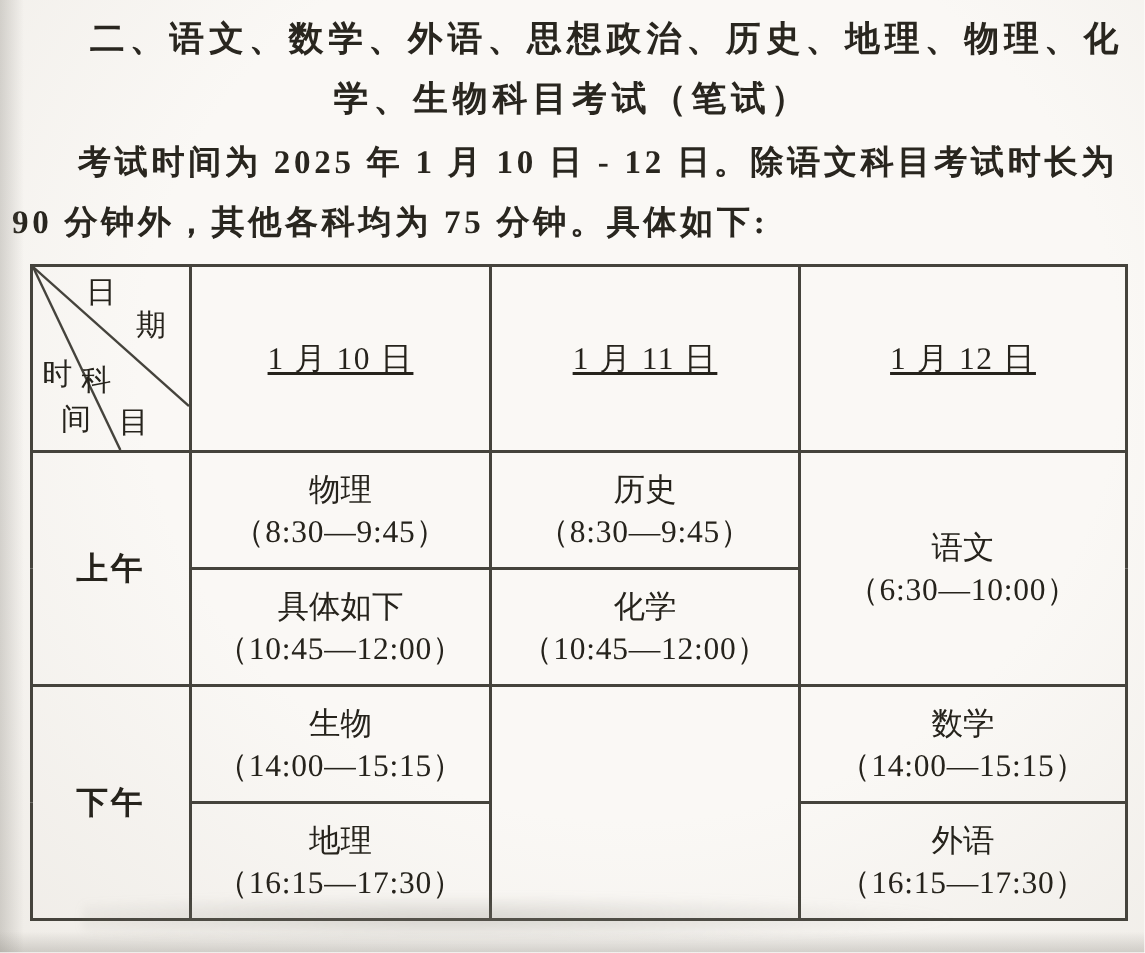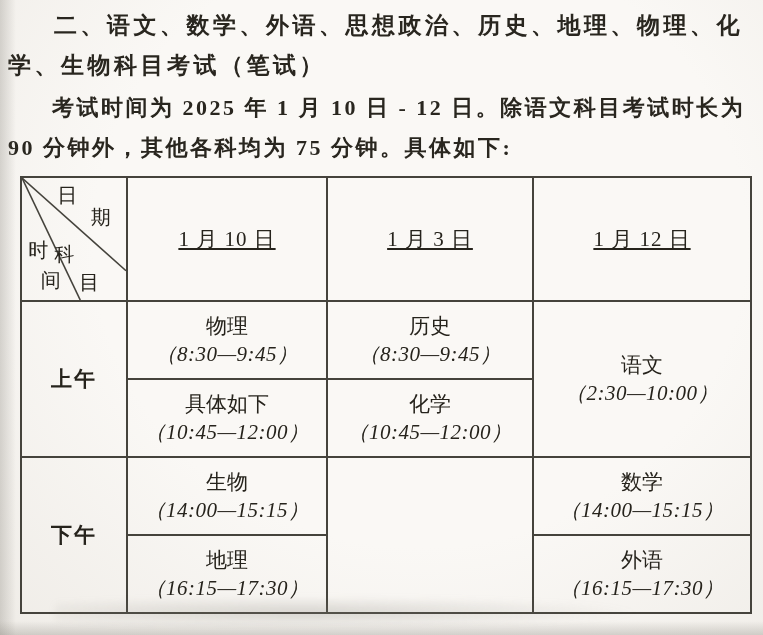--- a/index.html
+++ b/index.html
@@ -17,20 +17,21 @@
                  background:linear-gradient(to top, rgba(128,125,117,.30), rgba(128,125,117,0)); }
   .smudge-bottom { position:absolute; left:55px; top:597px; width:580px; height:28px;
                  background:radial-gradient(ellipse at 42% 55%, rgba(134,131,122,.28), rgba(134,131,122,0) 72%);
                  filter:blur(3px); }
 
   .heading {
     margin:6px 8px 0 8px;
     font-size:23px; font-weight:bold;
     line-height:40px; letter-spacing:3.5px;
     text-indent:2em;
+    text-align:center;
   }
   .intro {
     margin:2px 8px 0 8px;
     font-size:22px; font-weight:bold;
     line-height:40px; letter-spacing:2.5px;
     text-indent:2em;
   }
 
   table.schedule {
     margin:8px 0 0 20px;
@@ -47,21 +48,21 @@
   tr.header-row       { height:124px; }
   tr.data-row         { height:78px; }
   td.col-corner       { width:104px; }
   td.col-d1           { width:198px; }
   td.col-d2           { width:204px; }
   td.col-d3           { width:216px;margin-top:22px; }
   td.date-header      { letter-spacing:1px;text-decoration:underline; }
   td.session-cell     { font-size:22px; letter-spacing:2px;font-weight:bold; }
 
   .subj { line-height:28px; }
-  .time { line-height:28px; letter-spacing:.5px; white-space:nowrap;font-style:italic; }
+  .time { line-height:28px; letter-spacing:.5px; white-space:nowrap; }
 
   
   td.corner-cell { position:relative; }
   .corner-svg { position:absolute; left:0; top:0; width:100%; height:100%; display:block; }
   .corner-ch { position:absolute; font-size:20px; line-height:1; }
   .ch-ri   { left:34%; top:6%;  }
   .ch-qi   { left:66%; top:24%; }
   .ch-shi  { left:6%;  top:51%; }
   .ch-ke   { left:31%; top:54%; }
   .ch-jian { left:18%; top:75%; }
@@ -87,37 +88,37 @@
         <line x1="0" y1="0" x2="56" y2="100" stroke="#45433c" stroke-width="1.6" vector-effect="non-scaling-stroke"></line>
       </svg>
       <span class="corner-ch ch-ri">日</span>
       <span class="corner-ch ch-qi">期</span>
       <span class="corner-ch ch-shi">时</span>
       <span class="corner-ch ch-ke">科</span>
       <span class="corner-ch ch-jian">间</span>
       <span class="corner-ch ch-mu">目</span>
     </td>
     <td class="col-d1 date-header">1 月 10 日</td>
-    <td class="col-d2 date-header">1 月 3 日</td>
+    <td class="col-d2 date-header">1 月 11 日</td>
     <td class="col-d3 date-header">1 月 12 日</td>
   </tr>
 
   <tr class="data-row">
     <td class="session-cell" rowspan="2">上午</td>
     <td>
       <div class="subj">物理</div>
       <div class="time">（8:30—9:45）</div>
     </td>
     <td>
       <div class="subj">历史</div>
       <div class="time">（8:30—9:45）</div>
     </td>
     <td rowspan="2">
       <div class="subj">语文</div>
-      <div class="time">（2:30—10:00）</div>
+      <div class="time">（6:30—10:00）</div>
     </td>
   </tr>
 
   <tr class="data-row">
     <td>
       <div class="subj">具体如下</div>
       <div class="time">（10:45—12:00）</div>
     </td>
     <td>
       <div class="subj">化学</div>

